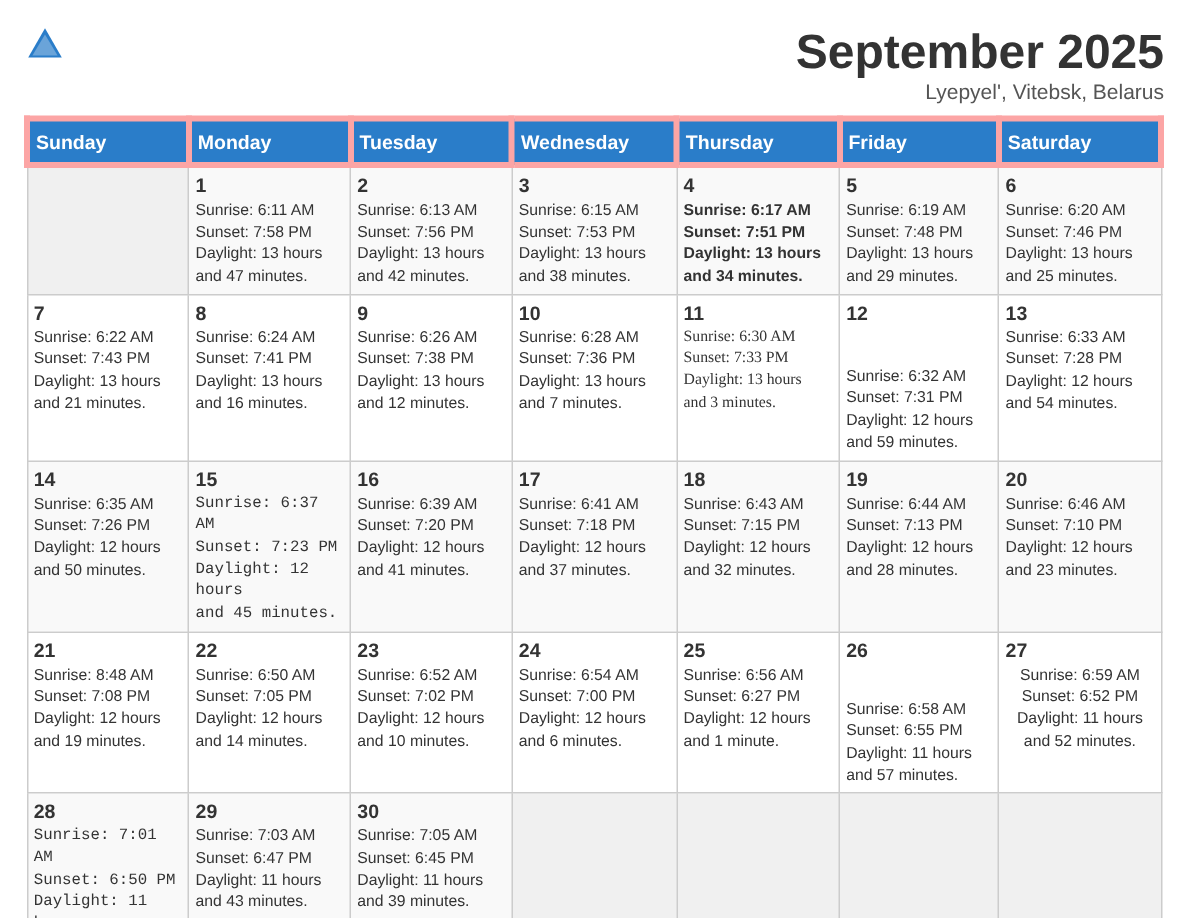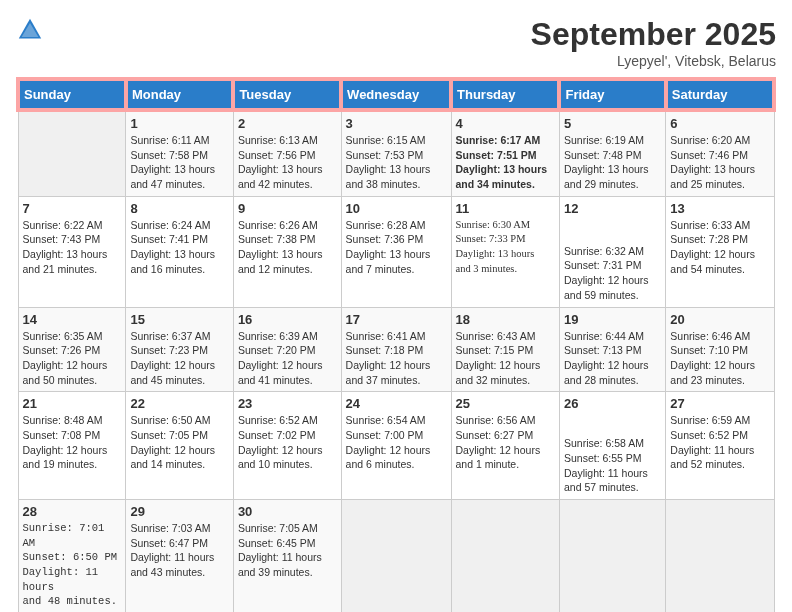--- a/index.html
+++ b/index.html
@@ -222,21 +222,21 @@
       <tr>
         <td>
           <span class="day-number">14</span>
           <div class="day-info" style="white-space: pre-line;">Sunrise: 6:35 AM
 Sunset: 7:26 PM
 Daylight: 12 hours
 and 50 minutes.</div>
         </td>
         <td>
           <span class="day-number">15</span>
-          <div class="day-info" style="white-space: pre-line;">Sunrise: 6:37 AM
+          <div class="day-info" style="white-space: pre-line; font-family: Liberation Mono, monospace;">Sunrise: 6:37 AM
 Sunset: 7:23 PM
 Daylight: 12 hours
 and 45 minutes.</div>
         </td>
         <td>
           <span class="day-number">16</span>
           <div class="day-info" style="white-space: pre-line;">Sunrise: 6:39 AM
 Sunset: 7:20 PM
 Daylight: 12 hours
 and 41 minutes.</div>
@@ -308,21 +308,21 @@
         </td>
         <td>
           <span class="day-number">26</span>
           <div class="day-info" style="white-space: pre-line; margin-top: 25px;">Sunrise: 6:58 AM
 Sunset: 6:55 PM
 Daylight: 11 hours
 and 57 minutes.</div>
         </td>
         <td>
           <span class="day-number">27</span>
-          <div class="day-info" style="white-space: pre-line;">Sunrise: 6:59 AM
+          <div class="day-info" style="white-space: pre-line; text-align: center;">Sunrise: 6:59 AM
 Sunset: 6:52 PM
 Daylight: 11 hours
 and 52 minutes.</div>
         </td>
       </tr>
       <tr>
         <td>
           <span class="day-number">28</span>
           <div class="day-info" style="white-space: pre-line; font-family: Liberation Mono, monospace;">Sunrise: 7:01 AM
 Sunset: 6:50 PM

